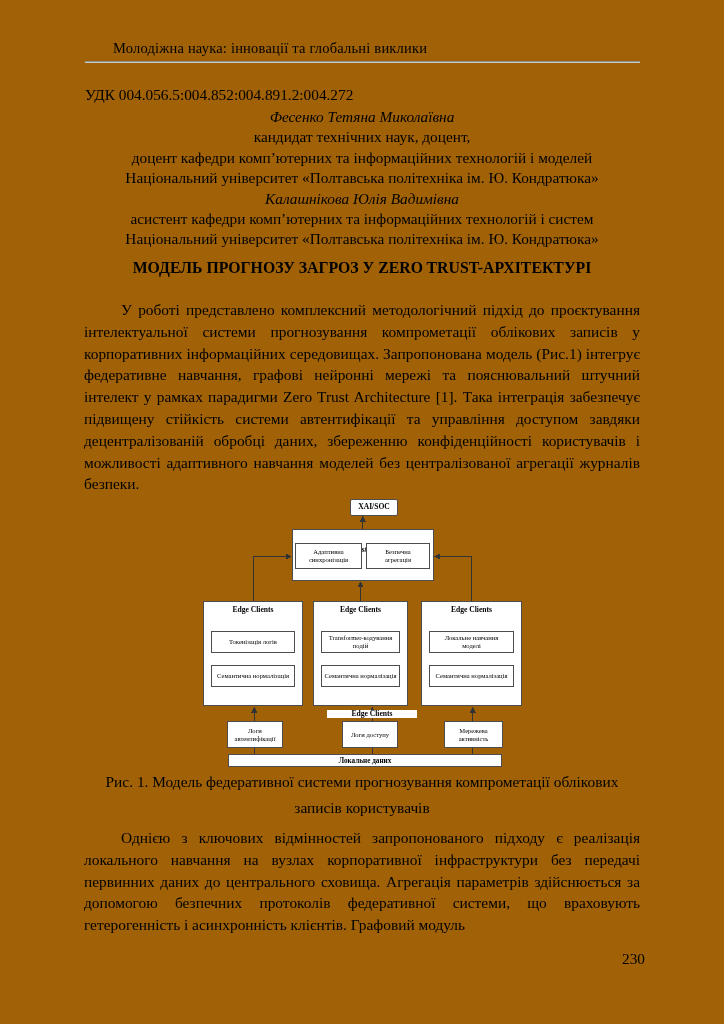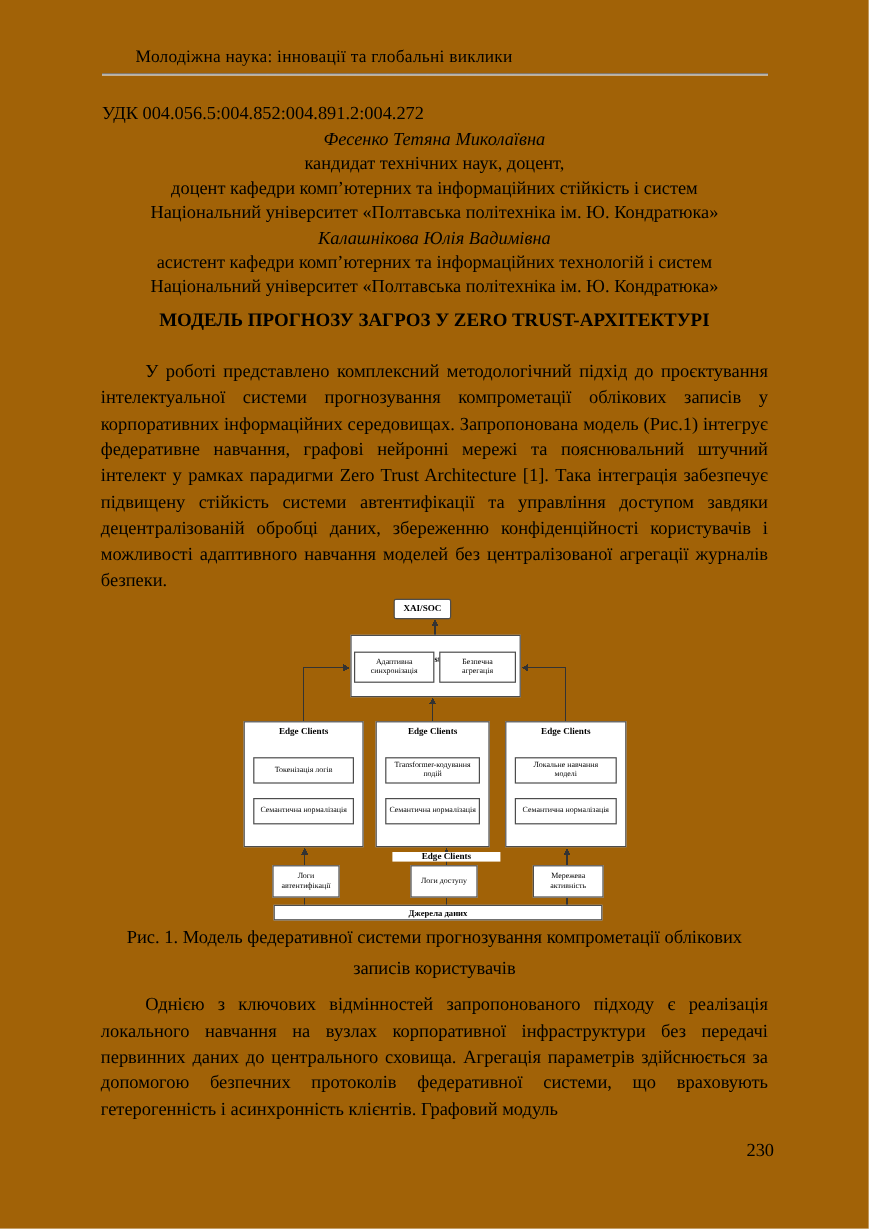--- a/index.html
+++ b/index.html
@@ -34,21 +34,21 @@
 
   
   .diagram { left:0; top:496px; width:724px; height:274px; }
   .diagram svg { position:absolute; left:0; top:0; }
   .dbox { position:absolute; box-sizing:border-box; border:1px solid #4d4d4d;
           background:#fff; text-align:center; z-index:1; }
   .dflex { display:flex; align-items:center; justify-content:center; }
   .dtitle { font-weight:700; font-size:7.6px; line-height:1.1; }
   .dtext  { font-size:6.6px; line-height:1.15; white-space:pre-line; }
 
-  .xai { left:328px; top:3px; width:48px; height:17px; border-radius:2px; }
+  .xai { left:350px; top:3px; width:48px; height:17px; border-radius:2px; }
   .orch { left:292px; top:33px; width:142px; height:52px; }
   .orch-title { position:absolute; left:0; top:16px; width:100%; }
   .orch-mod-a { left:295px; top:47px; width:67px; height:26px; }
   .orch-mod-b { left:366px; top:47px; width:64px; height:26px; }
 
   .edge { top:105px; height:105px; }
   .edge-0 { left:203px; width:100px; }
   .edge-1 { left:313px; width:95px; }
   .edge-2 { left:421px; width:101px; }
   .edge-title { position:absolute; left:0; top:4px; width:100%; }
@@ -71,21 +71,21 @@
 <div class="page">
 
   <div class="abs running-head">Молодіжна наука: інновації та глобальні виклики</div>
   <div class="abs head-rule"></div>
 
   <div class="abs udc">УДК 004.056.5:004.852:004.891.2:004.272</div>
 
   <div class="abs authors">
     <div class="author-name">Фесенко Тетяна Миколаївна</div>
     <div>кандидат технічних наук, доцент,</div>
-    <div>доцент кафедри комп’ютерних та інформаційних стійкість і систем</div>
+    <div>доцент кафедри комп’ютерних та інформаційних технологій і моделей</div>
     <div>Національний університет «Полтавська політехніка ім. Ю. Кондратюка»</div>
     <div class="author-name">Калашнікова Юлія Вадимівна</div>
     <div>асистент кафедри комп’ютерних та інформаційних технологій і систем</div>
     <div>Національний університет «Полтавська політехніка ім. Ю. Кондратюка»</div>
   </div>
 
   <div class="abs article-title">МОДЕЛЬ ПРОГНОЗУ ЗАГРОЗ У ZERO TRUST-АРХІТЕКТУРІ</div>
 
   <div class="abs body-par p1">У роботі представлено комплексний методологічний підхід до проєктування інтелектуальної системи прогнозування компрометації облікових записів у корпоративних інформаційних середовищах. Запропонована модель (Рис.1) інтегрує федеративне навчання, графові нейронні мережі та пояснювальний штучний інтелект у рамках парадигми Zero Trust Architecture [1]. Така інтеграція забезпечує підвищену стійкість системи автентифікації та управління доступом завдяки децентралізованій обробці даних, збереженню конфіденційності користувачів і можливості адаптивного навчання моделей без централізованої агрегації журналів безпеки.</div>
 
@@ -169,21 +169,21 @@
     </div>
 
     <div class="abs edge-bottom-label dtitle">Edge Clients</div>
 
     <div class="dbox dflex log log-0 dtext">Логи
 автентифікації</div>
     <div class="dbox dflex log log-1 dtext">Логи доступу</div>
     <div class="dbox dflex log log-2 dtext">Мережева
 активність</div>
 
-    <div class="dbox dflex datalayer">Джерела даних</div>
+    <div class="dbox dflex datalayer">Локальне даних</div>
   </div>
 
   <div class="abs caption">Рис. 1. Модель федеративної системи прогнозування компрометації облікових записів користувачів</div>
 
   <div class="abs body-par p2">Однією з ключових відмінностей запропонованого підходу є реалізація локального навчання на вузлах корпоративної інфраструктури без передачі первинних даних до центрального сховища. Агрегація параметрів здійснюється за допомогою безпечних протоколів федеративної системи, що враховують гетерогенність і асинхронність клієнтів. Графовий модуль</div>
 
   <div class="abs page-num">230</div>
 
 </div>
 

